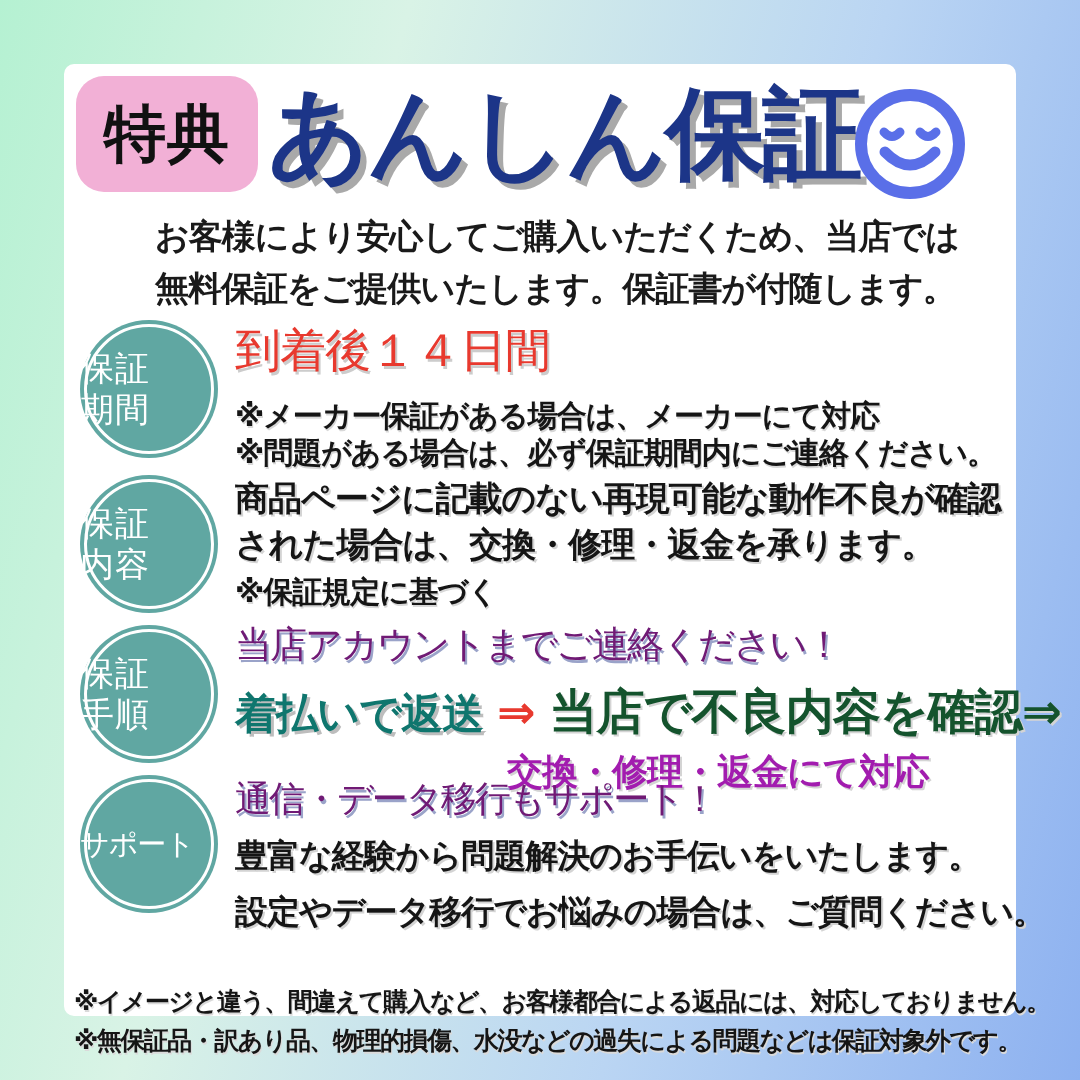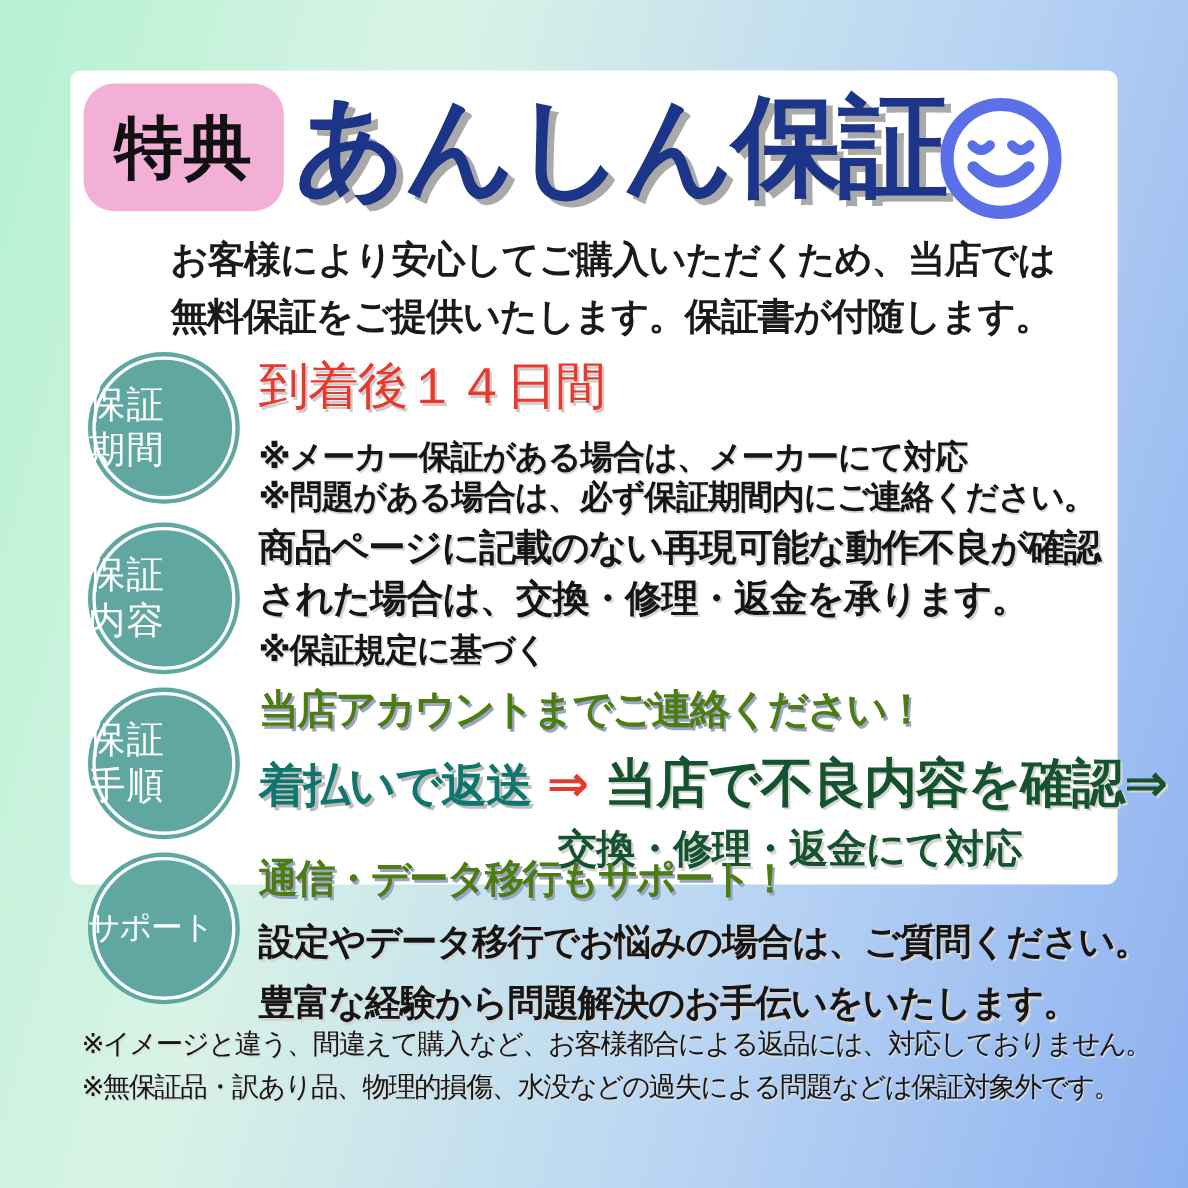--- a/index.html
+++ b/index.html
@@ -2,21 +2,21 @@
 <html><head>
 <meta charset="utf-8">
 <style>
   html,body{margin:0;padding:0;}
   body{font-family:"Liberation Sans","DejaVu Sans",sans-serif;}
   .stage{
     position:relative;width:1080px;height:1080px;overflow:hidden;
     background:linear-gradient(105deg,#b5f1d2 0%,#d9f3e6 30%,#bad5f3 65%,#8db1f0 100%);
   }
   .card{
-    position:absolute;left:64px;top:64px;width:952px;height:740px;
+    position:absolute;left:64px;top:64px;width:952px;height:952px;
     background:#ffffff;border-radius:10px;
   }
   
   .badge{
     position:absolute;left:12px;top:12px;width:182px;height:116px;
     background:#f2b0d6;border-radius:28px;
     display:flex;align-items:center;justify-content:center;
     font-size:62px;font-weight:900;color:#111;letter-spacing:1px;
   }
   .title{
@@ -41,21 +41,21 @@
   .stamp::after{
     content:"";position:absolute;inset:4px;border:3px solid #ffffff;border-radius:50%;
   }
   .stamp.one-line{font-size:29px;letter-spacing:-1px;}
   .content{margin-left:155px;min-height:138px;}
   .h-red{
     font-size:46px;font-weight:400;color:#e8392e;letter-spacing:-1px;
     text-shadow:2px 3px 0 #cccccc;white-space:nowrap;
   }
   .h-blue{
-    font-size:37px;font-weight:700;color:#4d7c0f;letter-spacing:-2px;
+    font-size:37px;font-weight:400;color:#701a75;letter-spacing:-2px;
     text-shadow:2px 3px 0 #9aa3c9;white-space:nowrap;
   }
   .bold-body{
     font-size:34px;line-height:46px;font-weight:800;color:#151515;
     letter-spacing:-1px;text-shadow:2px 2px 0 #d4d4d4;white-space:nowrap;
   }
   .note{
     font-size:30px;line-height:37px;font-weight:800;color:#151515;
     letter-spacing:-1px;text-shadow:1px 2px 0 #d8d8d8;white-space:nowrap;
   }
@@ -63,29 +63,29 @@
   .row2 .note{margin-top:6px;}
   .row3 .h-blue{margin-top:-5px;}
   .step-line{display:flex;align-items:baseline;gap:14px;margin-top:10px;white-space:nowrap;}
   .step-label{
     font-size:42px;font-weight:900;color:#0f766e;letter-spacing:-1px;
     text-shadow:3px 3px 0 #bdbdbd;
   }
   .step-arrow{font-size:46px;font-weight:900;color:#e8392e;}
   .step-result{font-size:48px;font-weight:800;color:#14532d;letter-spacing:-1px;text-shadow:2px 2px 0 #d4d4d4;}
   .step-line2{
-    margin-left:272px;margin-top:4px;font-size:36px;font-weight:800;color:#14532d;
+    margin-left:272px;margin-top:4px;font-size:36px;font-weight:800;color:#a21caf;
     letter-spacing:-1px;text-shadow:2px 2px 0 #d4d4d4;white-space:nowrap;
   }
   .row4 .h-blue{margin-top:0;font-size:36px;}
   .row4 .bold-body{margin-top:8px;font-size:33px;line-height:48px;}
   
   .footer{
-    position:absolute;left:10px;top:866px;width:936px;
-    font-size:25px;line-height:39px;font-weight:400;color:#151515;
+    position:absolute;left:10px;top:918px;width:936px;
+    font-size:25px;line-height:39px;font-weight:700;color:#151515;
     letter-spacing:-1.5px;text-shadow:1px 2px 0 #dadada;white-space:nowrap;
   }
 </style>
 </head>
 <body>
 
 <div class="stage">
   <div class="card">
 
     <div class="badge">
@@ -145,22 +145,22 @@
       </div>
     </div>
 
     <div class="row row4">
       <div class="stamp one-line">
         <span>サポート</span>
         <span></span>
       </div>
       <div class="content">
         <div class="h-blue">通信・データ移行もサポート！</div>
+        <div class="bold-body">豊富な経験から問題解決のお手伝いをいたします。</div>
         <div class="bold-body">設定やデータ移行でお悩みの場合は、ご質問ください。</div>
-        <div class="bold-body">豊富な経験から問題解決のお手伝いをいたします。</div>
       </div>
     </div>
 
     <div class="footer">
       <div>※イメージと違う、間違えて購入など、お客様都合による返品には、対応しておりません。</div>
       <div>※無保証品・訳あり品、物理的損傷、水没などの過失による問題などは保証対象外です。</div>
     </div>
 
   </div>
 </div>

